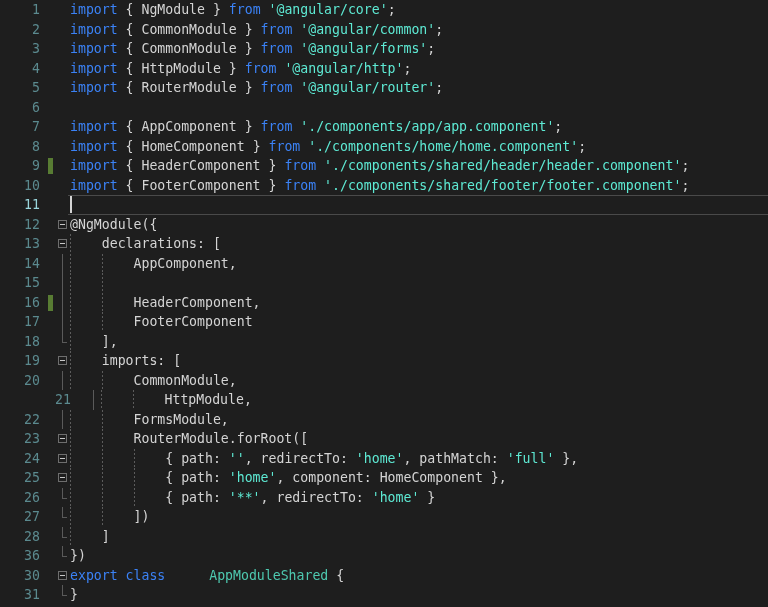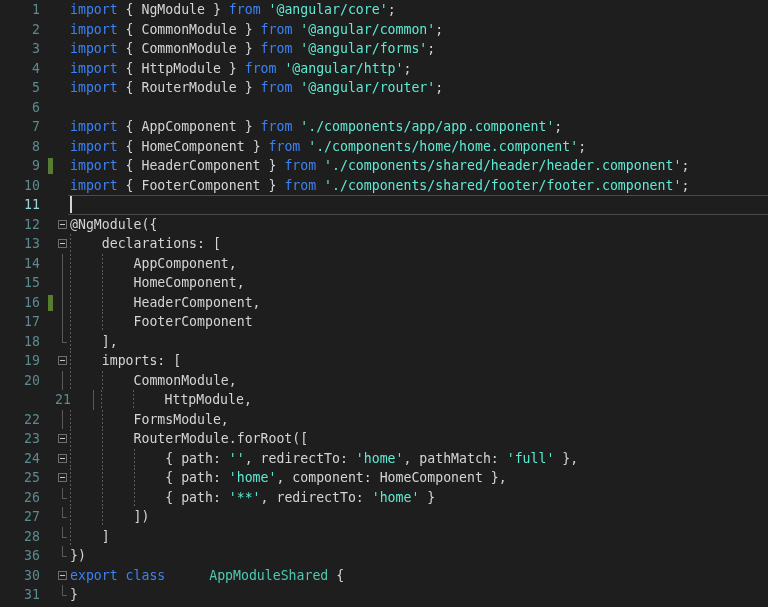--- a/index.html
+++ b/index.html
@@ -145,21 +145,21 @@
       <div class="code-line" style="top: 78px; position: absolute; left: 0px; right: 0px;"><span class="gutter-num">5</span><span class="text"><span class="kw">import </span><span class="pln">{ </span><span class="pln">RouterModule</span><span class="pln"> } </span><span class="kw">from </span><span class="str">'@angular/router'</span><span class="pln">;</span></span></div>
       <div class="code-line" style="top: 97.5px; position: absolute; left: 0px; right: 0px;"><span class="gutter-num">6</span><span class="text"></span></div>
       <div class="code-line" style="top: 117px; position: absolute; left: 0px; right: 0px;"><span class="gutter-num">7</span><span class="text"><span class="kw">import </span><span class="pln">{ </span><span class="pln">AppComponent</span><span class="pln"> } </span><span class="kw">from </span><span class="str">'./components/app/app.component'</span><span class="pln">;</span></span></div>
       <div class="code-line" style="top: 136.5px; position: absolute; left: 0px; right: 0px;"><span class="gutter-num">8</span><span class="text"><span class="kw">import </span><span class="pln">{ </span><span class="pln">HomeComponent</span><span class="pln"> } </span><span class="kw">from </span><span class="str">'./components/home/home.component'</span><span class="pln">;</span></span></div>
       <div class="code-line" style="top: 156px; position: absolute; left: 0px; right: 0px;"><span class="gutter-num">9</span><span class="change-bar"></span><span class="text"><span class="kw">import </span><span class="pln">{ </span><span class="pln">HeaderComponent</span><span class="pln"> } </span><span class="kw">from </span><span class="str">'./components/shared/header/header.component'</span><span class="pln">;</span></span></div>
       <div class="code-line" style="top: 175.5px; position: absolute; left: 0px; right: 0px;"><span class="gutter-num">10</span><span class="text"><span class="kw">import </span><span class="pln">{ </span><span class="pln">FooterComponent</span><span class="pln"> } </span><span class="kw">from </span><span class="str">'./components/shared/footer/footer.component'</span><span class="pln">;</span></span></div>
       <div class="code-line active" style="top: 195px; position: absolute; left: 0px; right: 0px;"><span class="gutter-num">11</span><span class="active-line-box"></span><span class="cursor"></span><span class="text"></span></div>
       <div class="code-line" style="top: 214.5px; position: absolute; left: 0px; right: 0px;"><span class="gutter-num">12</span><span class="fold-box"></span><span class="text"><span class="pln">@NgModule({</span></span></div>
       <div class="code-line" style="top: 234px; position: absolute; left: 0px; right: 0px;"><span class="gutter-num">13</span><span class="fold-box"></span><span class="iguide" style="left: 70px;"></span><span class="text"><span class="pln">    declarations: [</span></span></div>
       <div class="code-line" style="top: 253.5px; position: absolute; left: 0px; right: 0px;"><span class="gutter-num">14</span><span class="fold-line"></span><span class="iguide" style="left: 70px;"></span><span class="iguide" style="left: 101.8px;"></span><span class="text"><span class="pln">        AppComponent,</span></span></div>
-      <div class="code-line" style="top: 273px; position: absolute; left: 0px; right: 0px;"><span class="gutter-num">15</span><span class="fold-line"></span><span class="iguide" style="left: 70px;"></span><span class="iguide" style="left: 101.8px;"></span><span class="text"><span class="pln">        HomeComponent,</span></span></div>
+      <div class="code-line" style="top: 273px; position: absolute; left: 0px; right: 0px;"><span class="gutter-num">15</span><span class="fold-line"></span><span class="iguide" style="left: 70px;"></span><span class="iguide" style="left: 101.8px;"></span></div>
       <div class="code-line" style="top: 292.5px; position: absolute; left: 0px; right: 0px;"><span class="gutter-num">16</span><span class="change-bar"></span><span class="fold-line"></span><span class="iguide" style="left: 70px;"></span><span class="iguide" style="left: 101.8px;"></span><span class="text"><span class="pln">        HeaderComponent,</span></span></div>
       <div class="code-line" style="top: 312px; position: absolute; left: 0px; right: 0px;"><span class="gutter-num">17</span><span class="fold-line"></span><span class="iguide" style="left: 70px;"></span><span class="iguide" style="left: 101.8px;"></span><span class="text"><span class="pln">        FooterComponent</span></span></div>
       <div class="code-line" style="top: 331.5px; position: absolute; left: 0px; right: 0px;"><span class="gutter-num">18</span><span class="fold-line end"></span><span class="iguide" style="left: 70px;"></span><span class="text"><span class="pln">    ],</span></span></div>
       <div class="code-line" style="top: 351px; position: absolute; left: 0px; right: 0px;"><span class="gutter-num">19</span><span class="fold-box"></span><span class="iguide" style="left: 70px;"></span><span class="text"><span class="pln">    imports: [</span></span></div>
       <div class="code-line" style="top: 370.5px; position: absolute; left: 0px; right: 0px;"><span class="gutter-num">20</span><span class="fold-line"></span><span class="iguide" style="left: 70px;"></span><span class="iguide" style="left: 101.8px;"></span><span class="text"><span class="pln">        CommonModule,</span></span></div>
       <div class="code-line" style="top: 390px; position: absolute; left: 0px; right: 0px; margin-left: 31px;"><span class="gutter-num">21</span><span class="fold-line"></span><span class="iguide" style="left: 70px;"></span><span class="iguide" style="left: 101.8px;"></span><span class="text"><span class="pln">        HttpModule,</span></span></div>
       <div class="code-line" style="top: 409.5px; position: absolute; left: 0px; right: 0px;"><span class="gutter-num">22</span><span class="fold-line"></span><span class="iguide" style="left: 70px;"></span><span class="iguide" style="left: 101.8px;"></span><span class="text"><span class="pln">        FormsModule,</span></span></div>
       <div class="code-line" style="top: 429px; position: absolute; left: 0px; right: 0px;"><span class="gutter-num">23</span><span class="fold-box"></span><span class="iguide" style="left: 70px;"></span><span class="iguide" style="left: 101.8px;"></span><span class="text"><span class="pln">        RouterModule.forRoot([</span></span></div>
       <div class="code-line" style="top: 448.5px; position: absolute; left: 0px; right: 0px;"><span class="gutter-num">24</span><span class="fold-box"></span><span class="iguide" style="left: 70px;"></span><span class="iguide" style="left: 101.8px;"></span><span class="iguide" style="left: 133.6px;"></span><span class="text"><span class="pln">            { path: </span><span class="str">''</span><span class="pln">, redirectTo: </span><span class="str">'home'</span><span class="pln">, pathMatch: </span><span class="str">'full'</span><span class="pln"> },</span></span></div>
       <div class="code-line" style="top: 468px; position: absolute; left: 0px; right: 0px;"><span class="gutter-num">25</span><span class="fold-box"></span><span class="iguide" style="left: 70px;"></span><span class="iguide" style="left: 101.8px;"></span><span class="iguide" style="left: 133.6px;"></span><span class="text"><span class="pln">            { path: </span><span class="str">'home'</span><span class="pln">, component: HomeComponent },</span></span></div>

